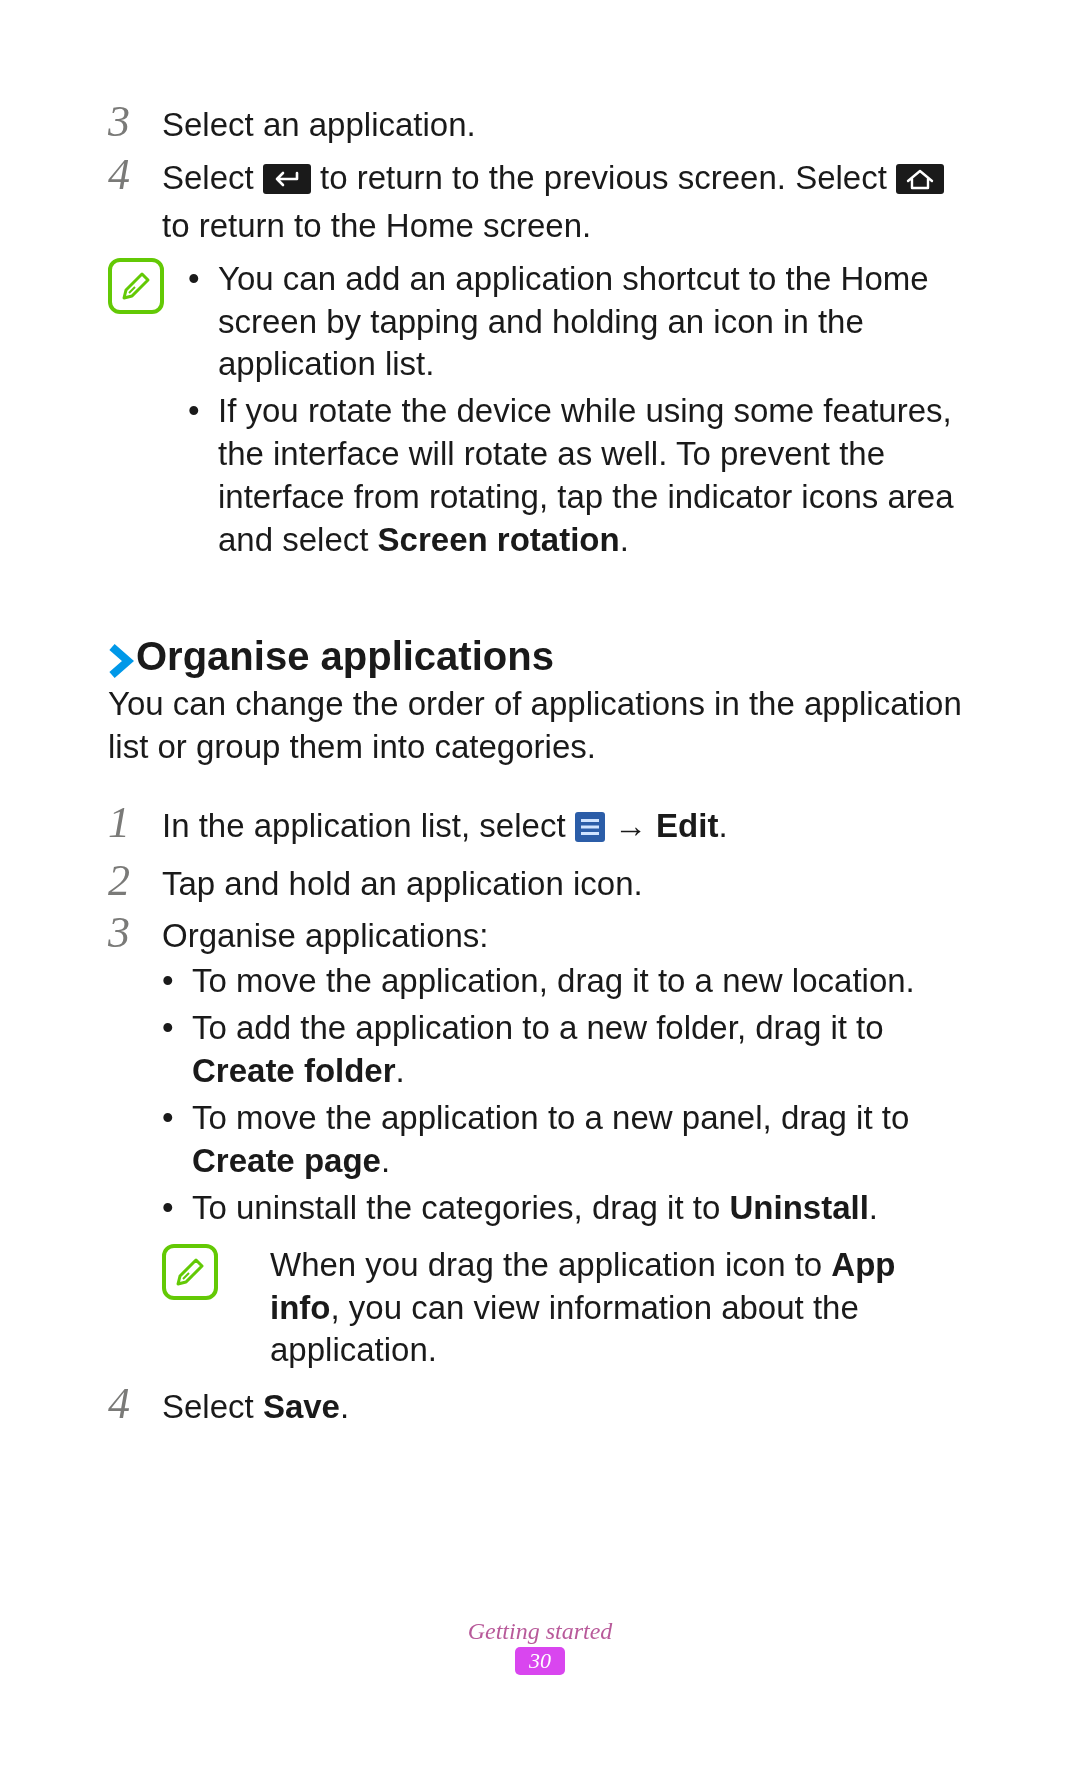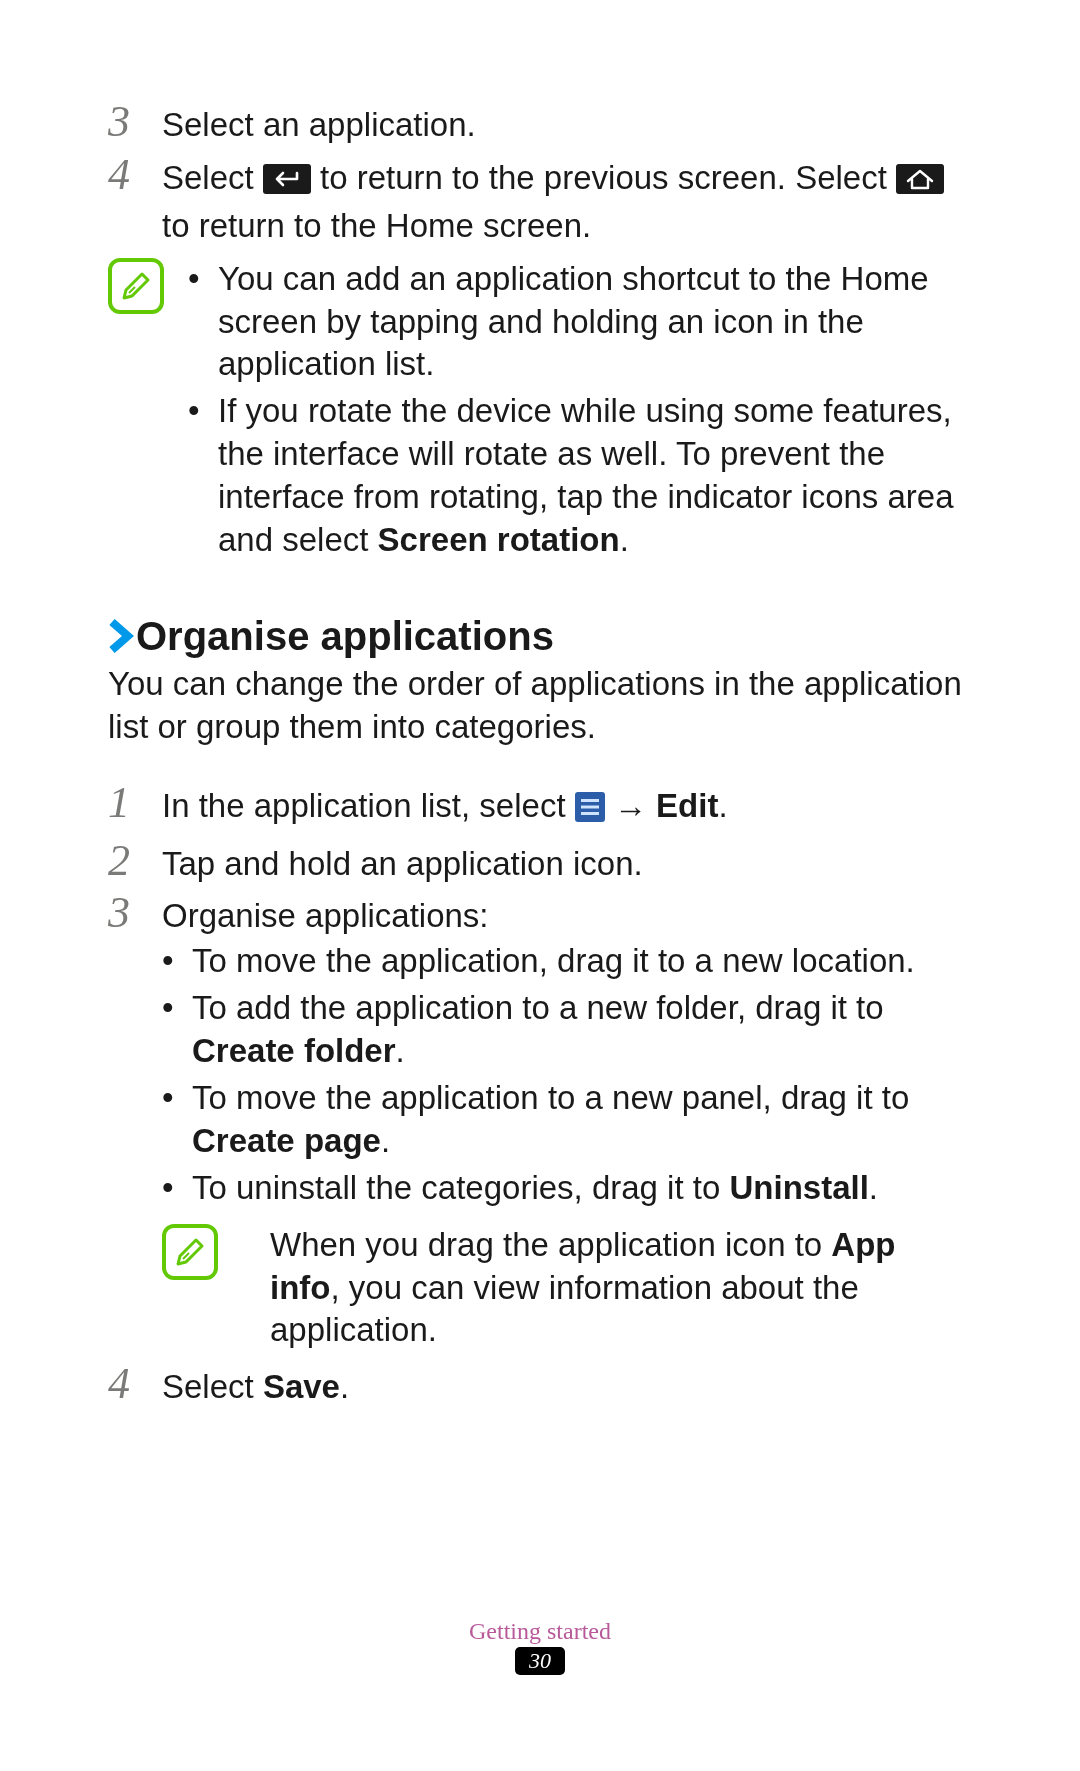--- a/index.html
+++ b/index.html
@@ -80,22 +80,22 @@
     font-size: 33px;
     line-height: 1.30;
   }
   .bullet-text {
     flex: 1;
     font-size: 33px;
     line-height: 1.30;
   }
   .section-head {
     display: flex;
-    align-items: center;
-    margin-top: 48px;
+    align-items: flex-end;
+    margin-top: 68px;
     margin-bottom: 4px;
   }
   .chevron svg { display: block; }
   .section-title {
     font-size: 40px;
     font-weight: 700;
     margin-left: 2px;
   }
   .section-desc {
     font-size: 33px;
@@ -107,29 +107,30 @@
   }
   .bold { font-weight: 700; }
   .footer {
     position: absolute;
     bottom: 96px;
     left: 0;
     width: 1080px;
     text-align: center;
   }
   .footer-chapter {
+    font-style: italic;
     color: #b85a9a;
     font-size: 24px;
     font-family: "Georgia", "Times New Roman", serif;
   }
   .page-badge {
     margin: 2px auto 0 auto;
     width: 50px;
     height: 28px;
-    background: #000000;
+    background: #d946ef;
     border-radius: 5px;
     color: #fff;
     font-size: 22px;
     line-height: 28px;
     font-style: italic;
     font-family: "Georgia", "Times New Roman", serif;
   }
 </style>
 </head>
 <body>

